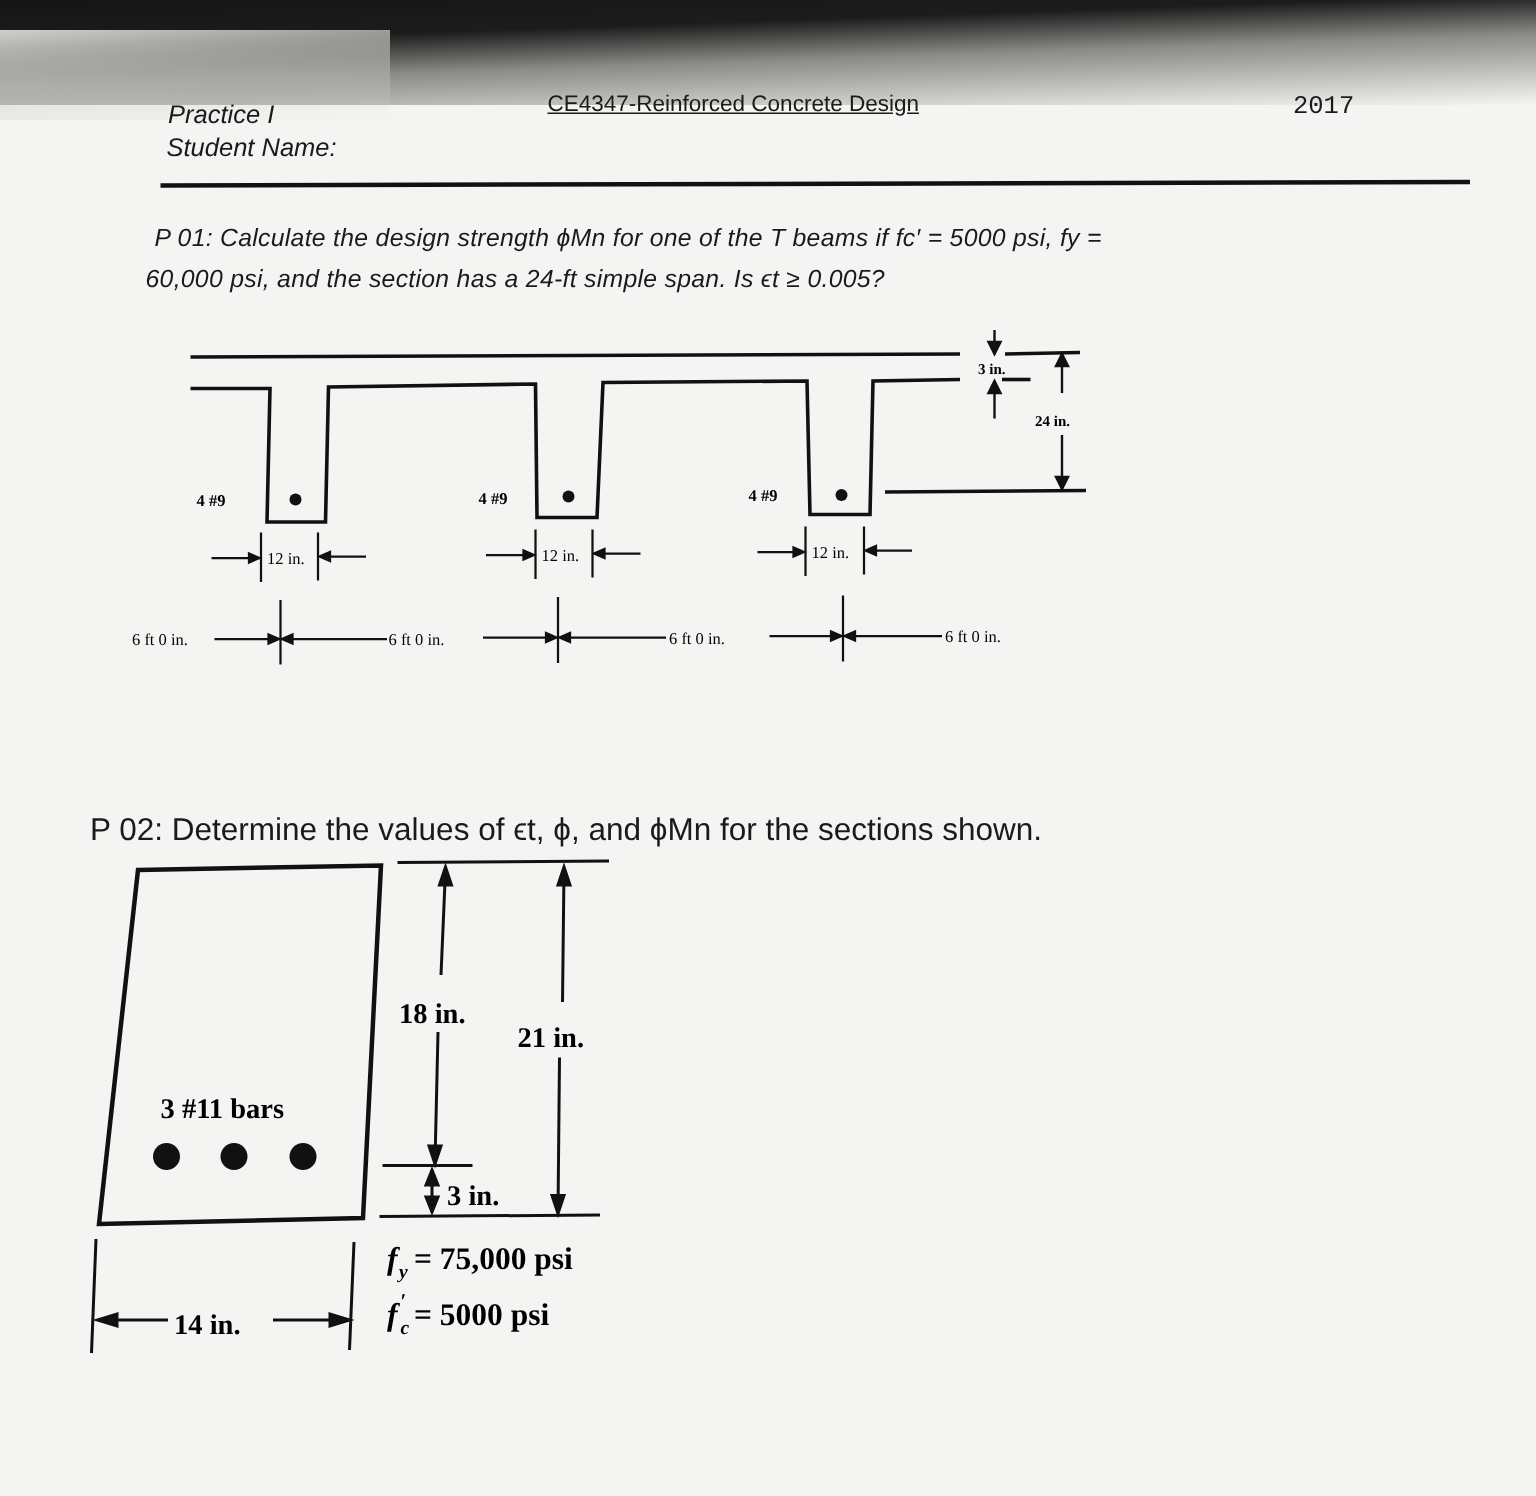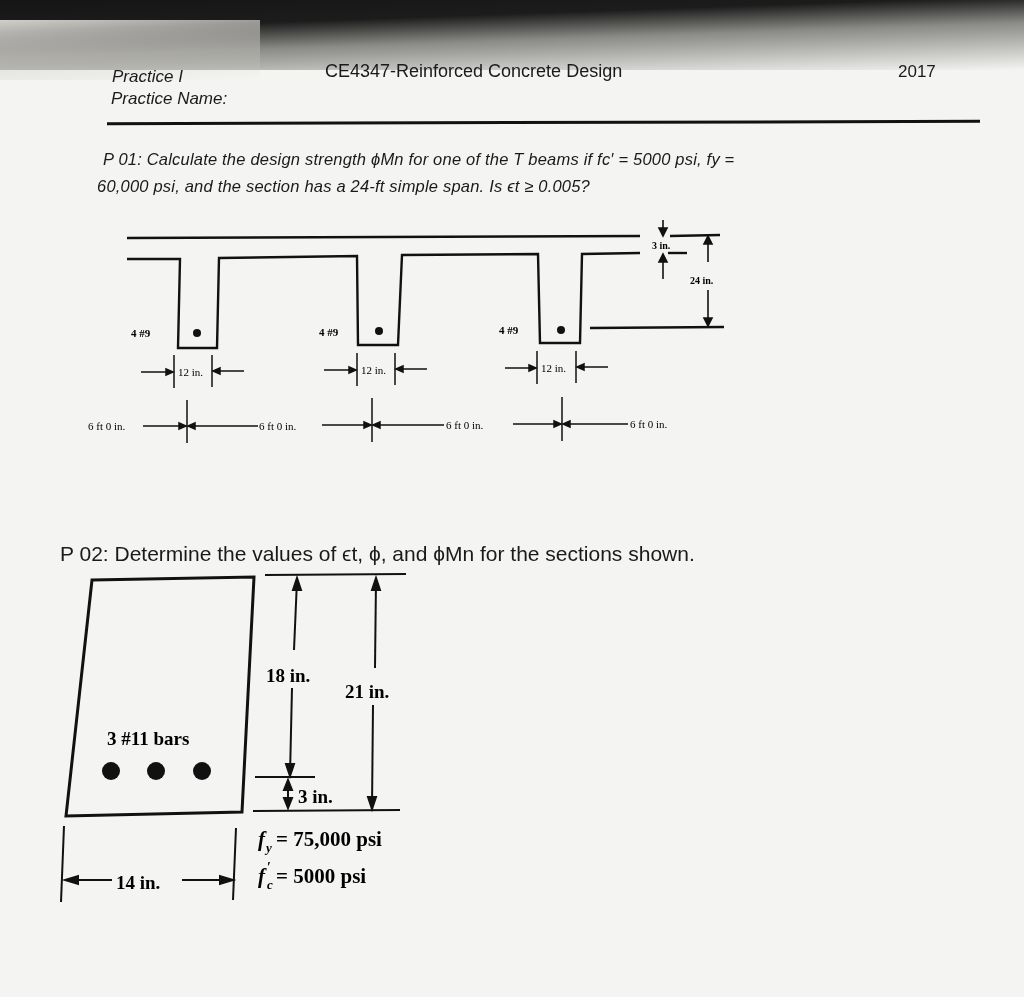--- a/index.html
+++ b/index.html
@@ -33,23 +33,23 @@
 </style>
 </head>
 <body>
 
 <div class="shadow-band"></div>
 <div class="shadow-left"></div>
 
 <div class="paper">
 
   <div class="txt hdr-i" style="left:112px; top:67px;">Practice I</div>
-  <div class="txt hdr-i" style="left:111px; top:89px;">Practice Name:</div>
-  <div class="txt hdr" style="left:325px; top:61px; font-size:18px;">CE4347-Reinforced  Concrete Design</div>
-  <div class="txt hdr" style="left:898px; top:62px;">2017</div>
+  <div class="txt hdr-i" style="left:111px; top:89px;">Student Name:</div>
+  <div class="txt hdr" style="left:365px; top:61px; font-size:15px;text-decoration:underline;">CE4347-Reinforced  Concrete Design</div>
+  <div class="txt hdr" style="left:862px; top:62px;font-family:Liberation Mono, monospace;">2017</div>
   <div class="rule"></div>
 
   <div class="txt q" style="left:103px; top:150px;">P 01: Calculate the design strength ϕMn for one of the T beams if fc′ = 5000 psi, fy =</div>
   <div class="txt q" style="left:97px; top:177px;">60,000 psi, and the section has a  24-ft simple span. Is ϵt ≥ 0.005?</div>
 
   <svg style="position:absolute; left:0; top:0;" width="1024" height="470" viewBox="0 0 1024 470">
     <g stroke="#111" stroke-width="2.4" fill="none">
 
       <line x1="127" y1="238" x2="640" y2="236"></line>
       <line x1="670" y1="236" x2="720" y2="235"></line>

